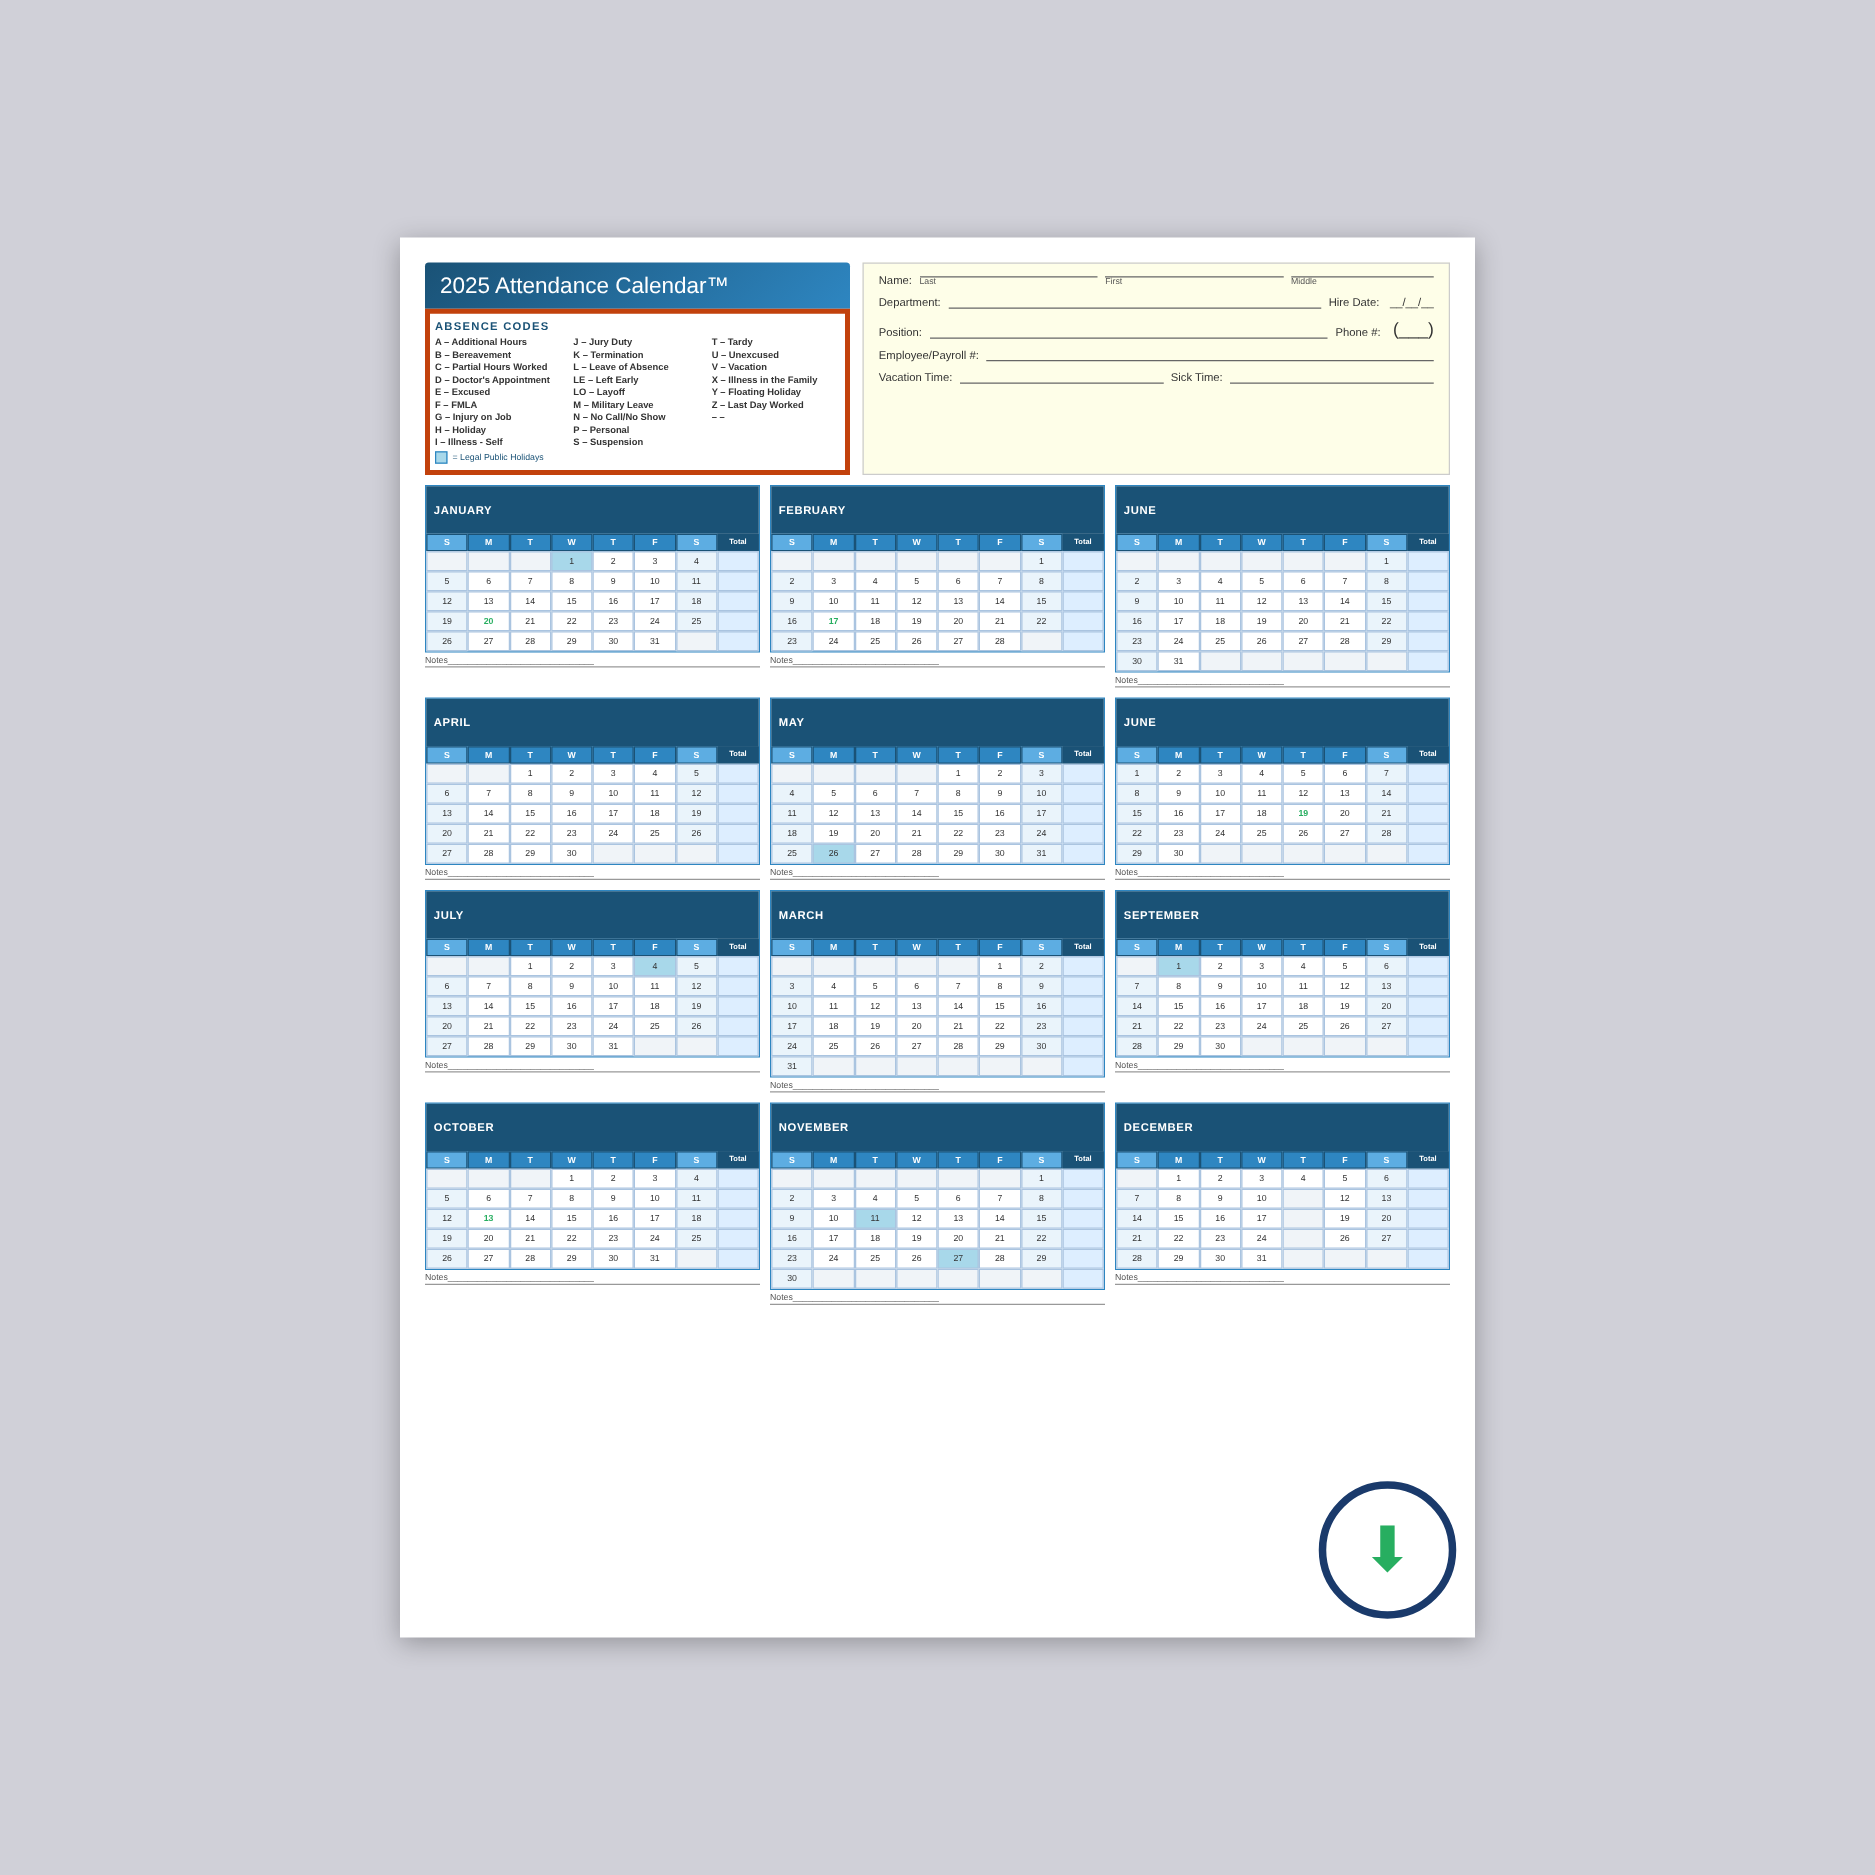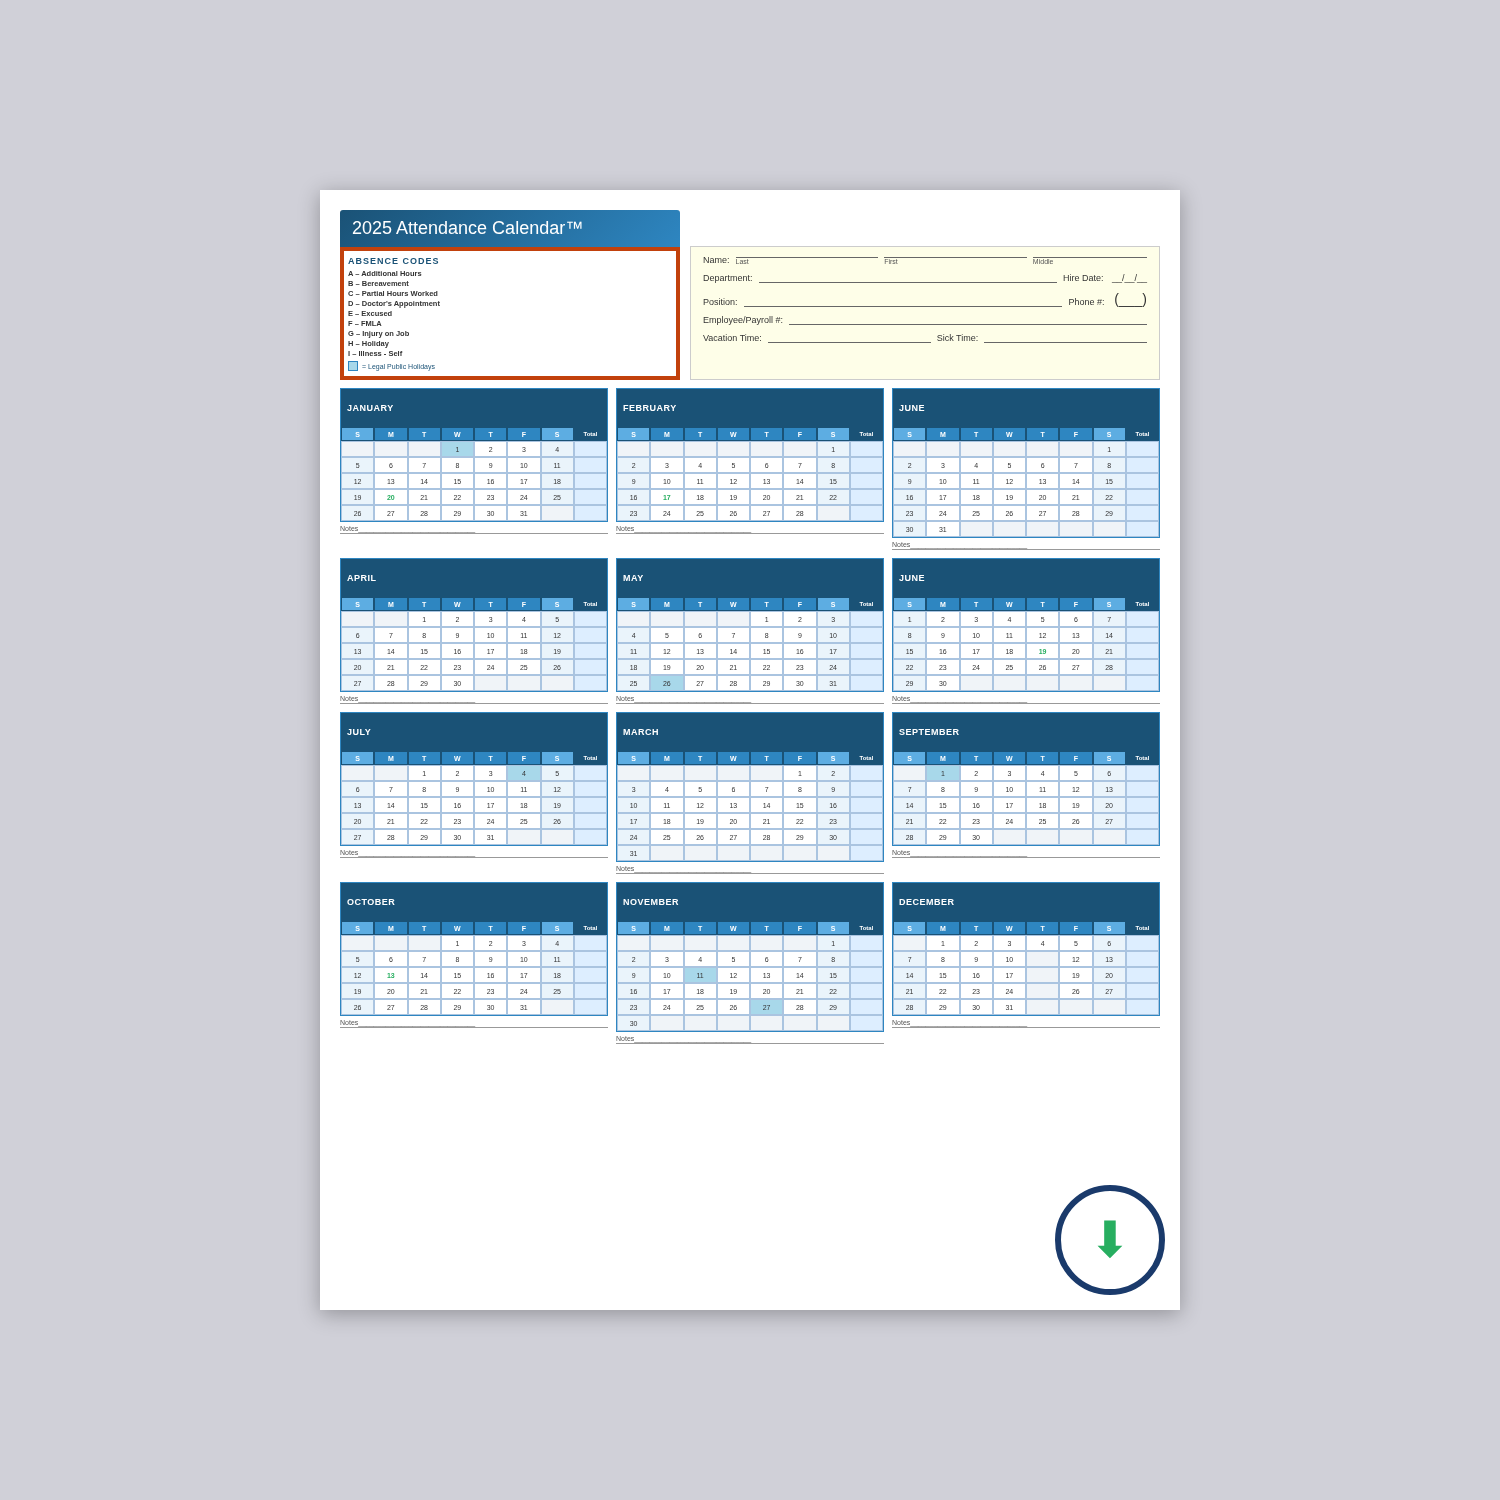--- a/index.html
+++ b/index.html
@@ -73,21 +73,20 @@
     }
     .info-section {
       flex: 1;
       background: #fefee8;
       border: 1px solid #ccc;
       padding: 8px 12px;
       font-size: 9px;
       display: flex;
       flex-direction: column;
       gap: 8px;
-      margin-top: 36px;
     }
     .info-row {
       display: flex;
       align-items: flex-end;
       gap: 6px;
     }
     .info-label { font-size: 9px; color: #333; white-space: nowrap; }
     .info-line {
       flex: 1;
       border-bottom: 1px solid #666;
@@ -190,20 +189,42 @@
               <div>A – Additional Hours</div>
               <div>B – Bereavement</div>
               <div>C – Partial Hours Worked</div>
               <div>D – Doctor's Appointment</div>
               <div>E – Excused</div>
               <div>F – FMLA</div>
               <div>G – Injury on Job</div>
               <div>H – Holiday</div>
               <div>I  – Illness - Self</div>
             </div>
+          <div class="codes-col" id="col2">
+              <div>J  – Jury Duty</div>
+              <div>K – Termination</div>
+              <div>L  – Leave of Absence</div>
+              <div>LE – Left Early</div>
+              <div>LO – Layoff</div>
+              <div>M – Military Leave</div>
+              <div>N – No Call/No Show</div>
+              <div>P  – Personal</div>
+              <div>S  – Suspension</div>
+            </div>
+          <div class="codes-col" id="col3">
+              <div>T – Tardy</div>
+              <div>U – Unexcused</div>
+              <div>V – Vacation</div>
+              <div>X – Illness in the Family</div>
+              <div>Y – Floating Holiday</div>
+              <div>Z – Last Day Worked</div>
+              <div>– –</div>
+              <div></div>
+              <div></div>
+            </div>
         </div>
         <div class="holiday-note">
           <span class="holiday-box"></span>
           <span>= Legal Public Holidays</span>
         </div>
       </div>
     </div>
 
     <div class="info-section">
       <div class="info-row">

